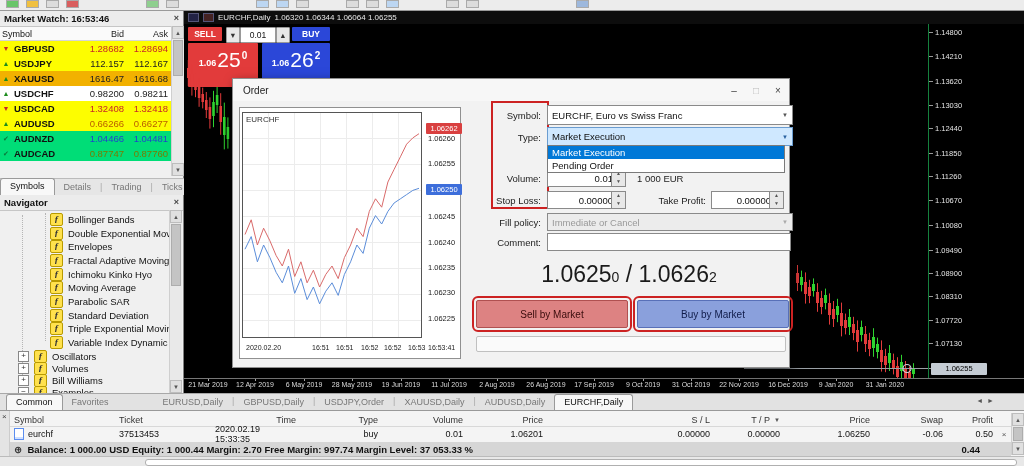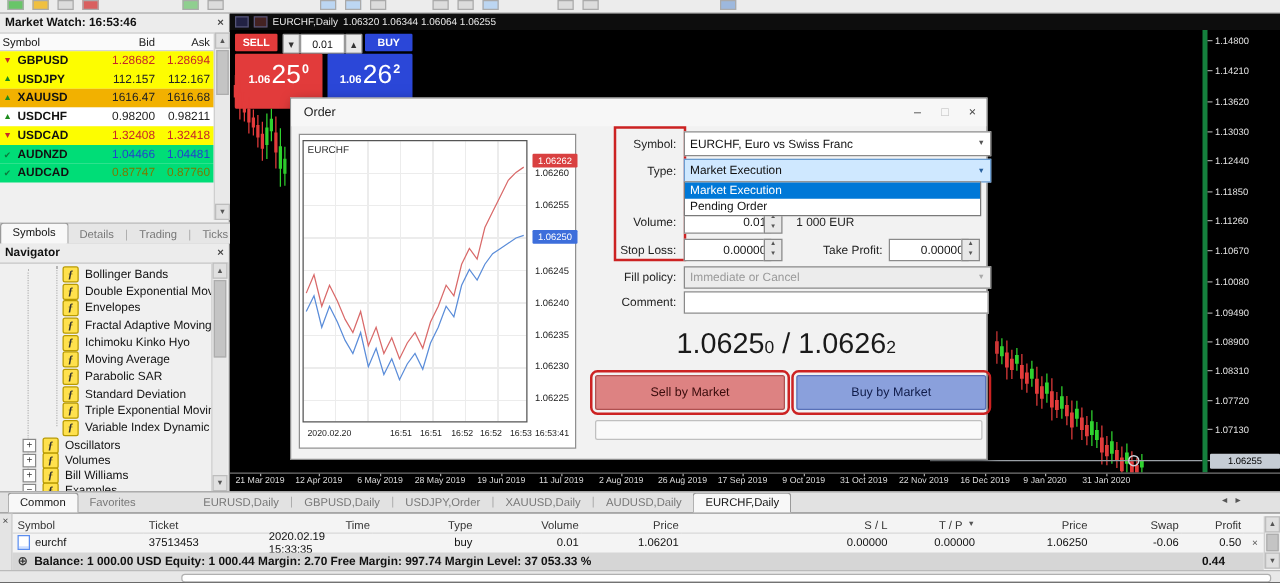--- a/index.html
+++ b/index.html
@@ -167,20 +167,26 @@
         <span class="mw-ico" style="color:#1d8c1d">▲</span>
         <span class="mw-sym">USDCHF</span>
         <span class="mw-bid px">0.98200</span>
         <span class="mw-ask px">0.98211</span>
       </div>
       <div class="mw-row r5">
         <span class="mw-ico" style="color:#c62828">▼</span>
         <span class="mw-sym">USDCAD</span>
         <span class="mw-bid px">1.32408</span>
         <span class="mw-ask px">1.32418</span>
+      </div>
+      <div class="mw-row r6">
+        <span class="mw-ico" style="color:#1d8c1d">▲</span>
+        <span class="mw-sym">AUDUSD</span>
+        <span class="mw-bid px">0.66266</span>
+        <span class="mw-ask px">0.66277</span>
       </div>
       <div class="mw-row r7">
         <span class="mw-ico" style="color:#0a7a3c">✔</span>
         <span class="mw-sym">AUDNZD</span>
         <span class="mw-bid px">1.04466</span>
         <span class="mw-ask px">1.04481</span>
       </div>
       <div class="mw-row r8">
         <span class="mw-ico" style="color:#0a7a3c">✔</span>
         <span class="mw-sym">AUDCAD</span>
@@ -385,21 +391,21 @@
         <line x1="721.5" y1="350" x2="721.5" y2="376" stroke="#e23b3b" stroke-width="1"></line>
         <rect x="720" y="358" width="3" height="10" fill="#e23b3b"></rect>
         <line x1="725.5" y1="355.4" x2="725.5" y2="373.6" stroke="#e23b3b" stroke-width="1"></line>
         <rect x="724" y="361" width="3" height="7" fill="#e23b3b"></rect>
         <line x1="729.5" y1="352.2" x2="729.5" y2="367.8" stroke="#2fd32f" stroke-width="1"></line>
         <rect x="728" y="357" width="3" height="6" fill="#2fd32f"></rect>
         <line x1="560" y1="357.5" x2="778" y2="357.5" stroke="#9aa0a6" stroke-width="1"></line>
         <circle cx="723" cy="357.5" r="4" stroke="#cfd4da" fill="none" stroke-width="1.2"></circle>
       </svg>
 
-    <div class="abs" style="left:778px;top:13px;width:62px;height:354px;border-left:4px solid #15803d;">
+    <div class="abs" style="left:744px;top:13px;width:62px;height:354px;border-left:1px solid #15803d;">
       <span class="scale-lab" style="left:6px;top:4px">1.14800</span>
       <span class="scale-lab" style="left:6px;top:28px">1.14210</span>
       <span class="scale-lab" style="left:6px;top:53px">1.13620</span>
       <span class="scale-lab" style="left:6px;top:77px">1.13030</span>
       <span class="scale-lab" style="left:6px;top:100px">1.12440</span>
       <span class="scale-lab" style="left:6px;top:125px">1.11850</span>
       <span class="scale-lab" style="left:6px;top:148px">1.11260</span>
       <span class="scale-lab" style="left:6px;top:172px">1.10670</span>
       <span class="scale-lab" style="left:6px;top:197px">1.10080</span>
       <span class="scale-lab" style="left:6px;top:222px">1.09490</span>

